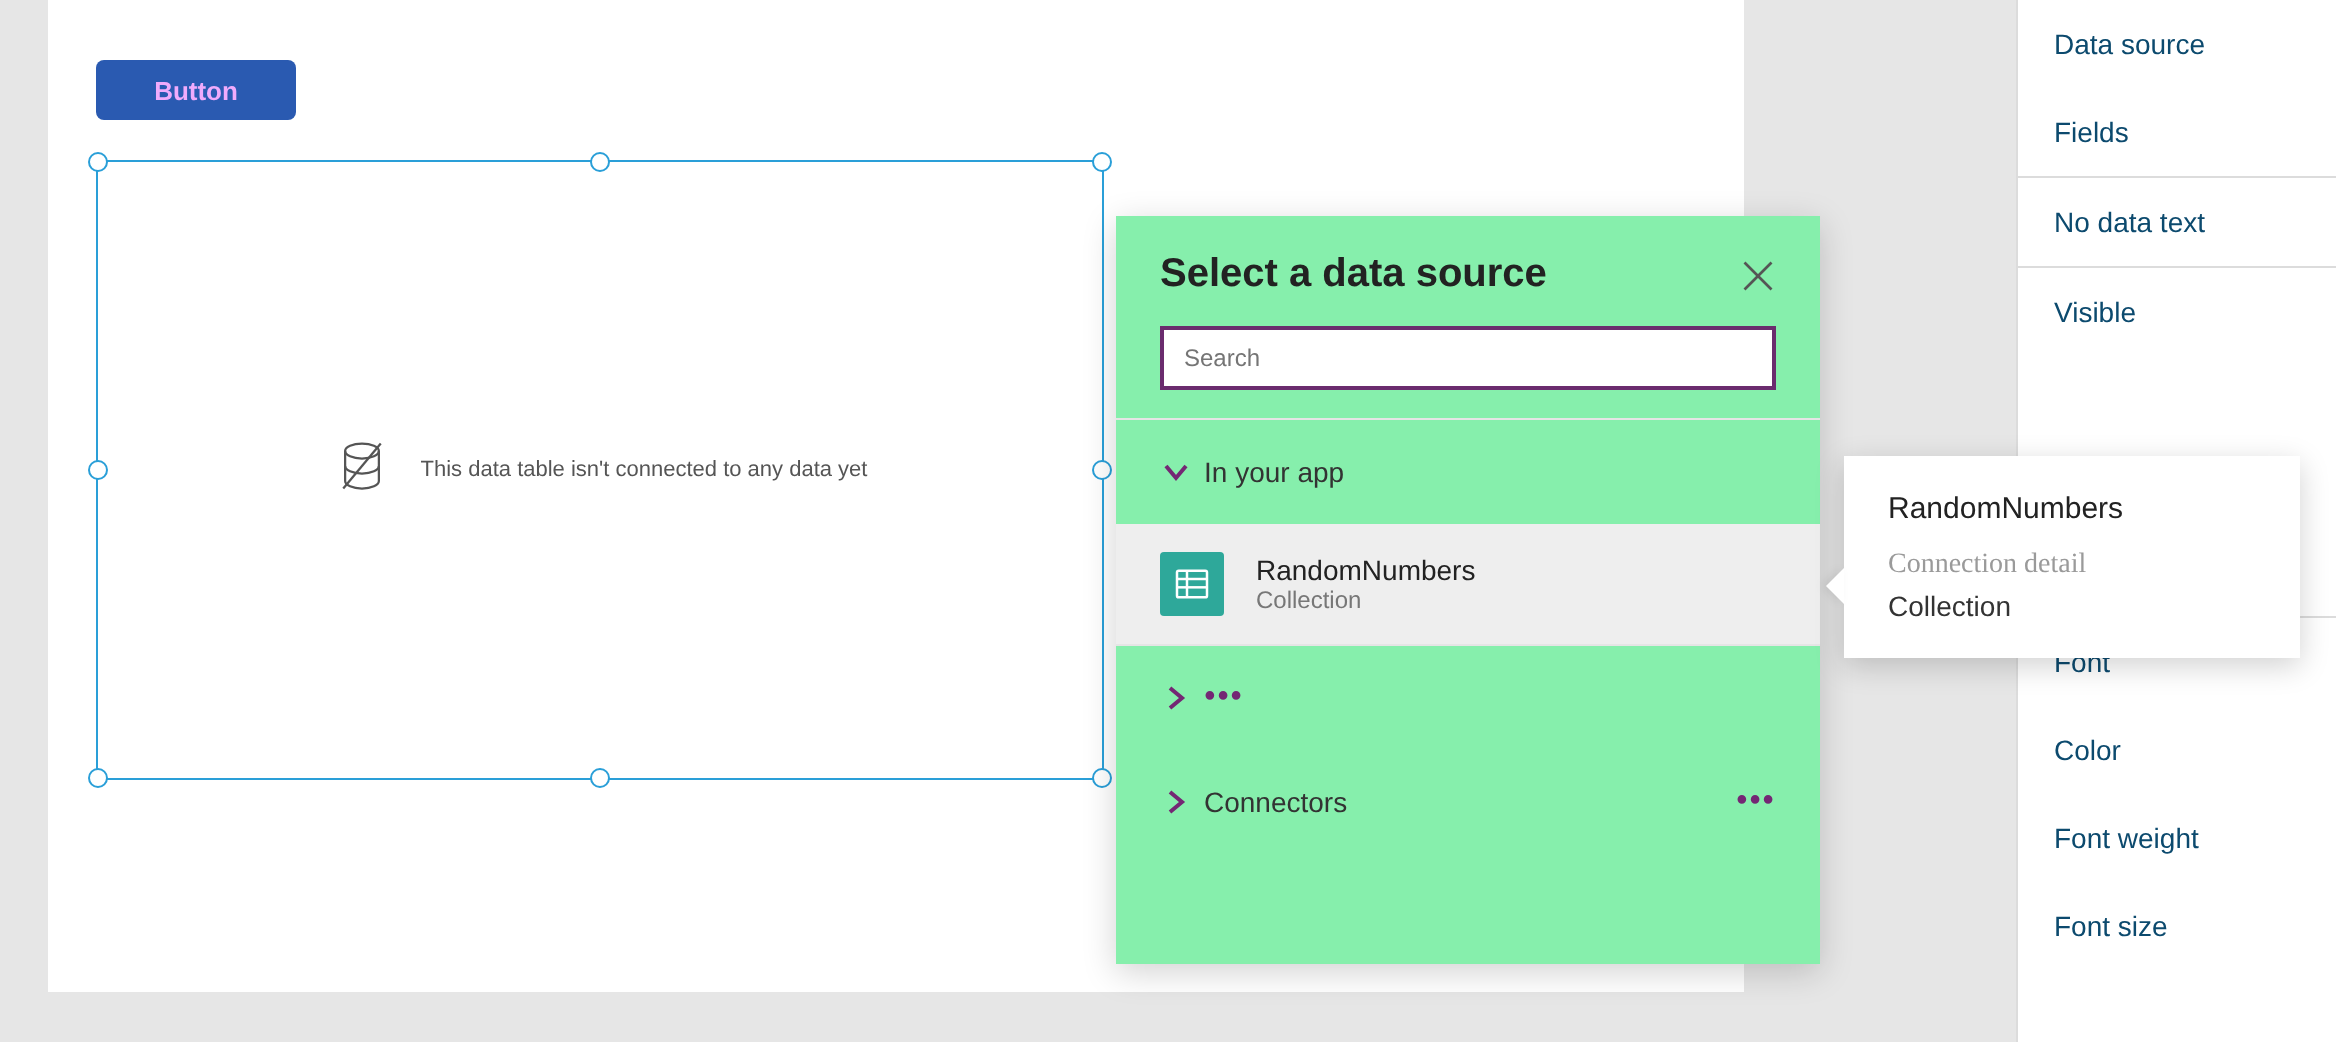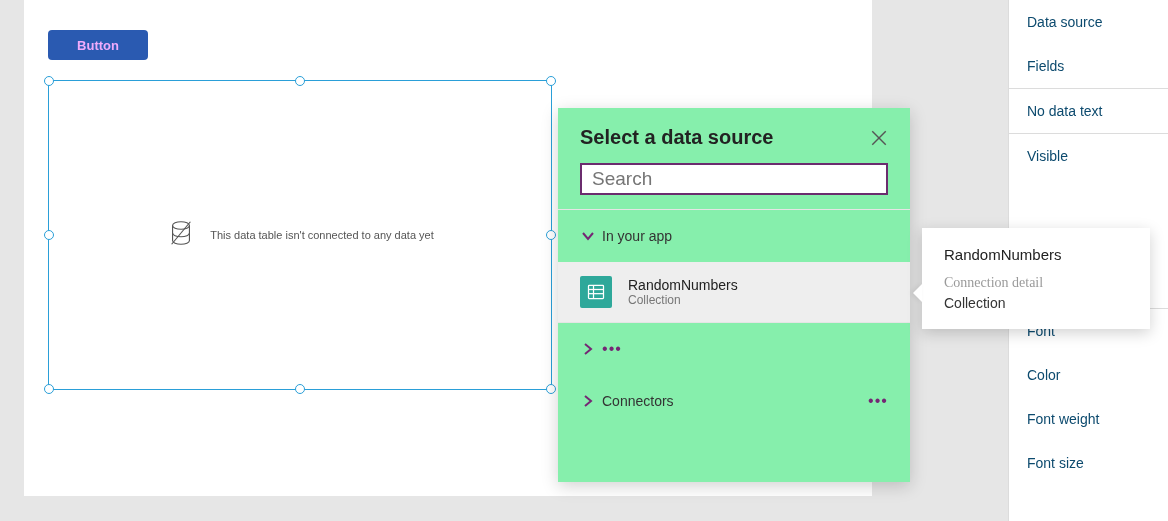--- a/index.html
+++ b/index.html
@@ -87,21 +87,21 @@
   }
   .popup-title { font-size: 20px; font-weight: 600; color: #222; }
   .close-btn { width: 18px; height: 18px; cursor: pointer; color: #555; }
   .close-btn svg { width: 100%; height: 100%; stroke: currentColor; stroke-width: 1.2; }
   .search-wrap { padding: 0 22px 14px 22px; }
   .search-input {
     width: 100%;
     height: 32px;
     border: 2px solid #6b2c6e;
     padding: 0 10px;
-    font-size: 19px;
+    font-size: 12px;
     color: #555;
     outline: none;
   }
   .sep { height: 1px; background: #e5e5e5; width: 100%; }
   .section-row {
     display: flex;
     align-items: center;
     padding: 0 22px;
     height: 52px;
     gap: 6px;

